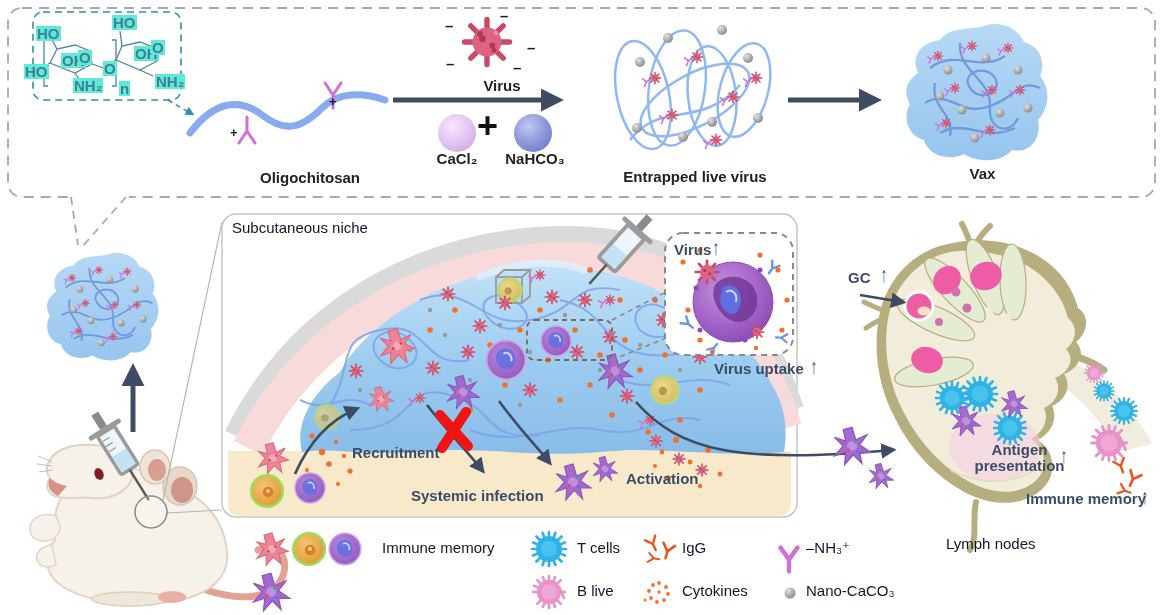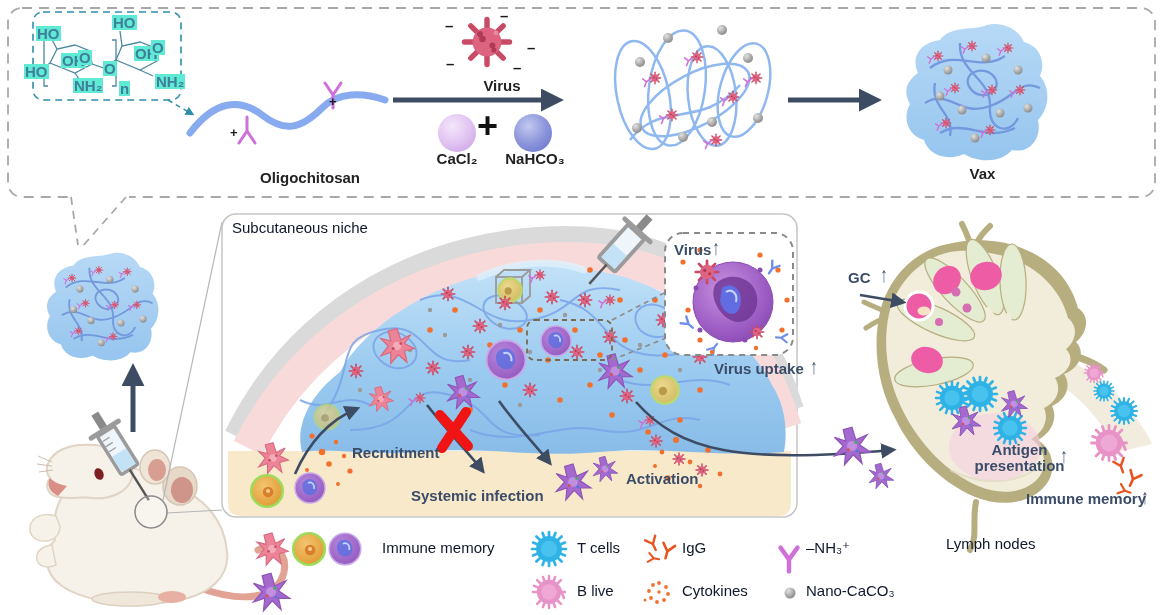--- a/index.html
+++ b/index.html
@@ -671,20 +671,21 @@
 <span class="minus" style="left:446px;top:56px">–</span>
 <span class="minus" style="left:513px;top:60px">–</span>
 <span class="plussm" style="left:230px;top:126px">+</span>
 <span class="plussm" style="left:329px;top:95px">+</span>
 <span class="plusbig" style="left:477px;top:108px">+</span>
 
 <div class="lbl sb ctr" style="left:235px;top:170px;width:150px">Oligochitosan</div>
 <div class="lbl sb ctr" style="left:462px;top:78px;width:80px">Virus</div>
 <div class="lbl sb ctr" style="left:417px;top:151px;width:80px">CaCl₂</div>
 <div class="lbl sb ctr" style="left:490px;top:151px;width:90px">NaHCO₃</div>
+<div class="lbl sb ctr" style="left:605px;top:169px;width:180px">Entrapped live virus</div>
 <div class="lbl sb ctr" style="left:940px;top:166px;width:85px">Vax</div>
 
 <div class="lbl plain" style="left:232px;top:220px">Subcutaneous niche</div>
 <div class="lbl navy" style="left:674px;top:242px">Virus</div>
 <span class="uparr" style="left:712px;top:240px">↑</span>
 <div class="lbl navy" style="left:714px;top:361px">Virus uptake</div>
 <span class="uparr" style="left:810px;top:359px">↑</span>
 <div class="lbl navy" style="left:352px;top:445px">Recruitment</div>
 <div class="lbl navy" style="left:411px;top:488px">Systemic infection</div>
 <div class="lbl navy" style="left:626px;top:471px">Activation</div>

